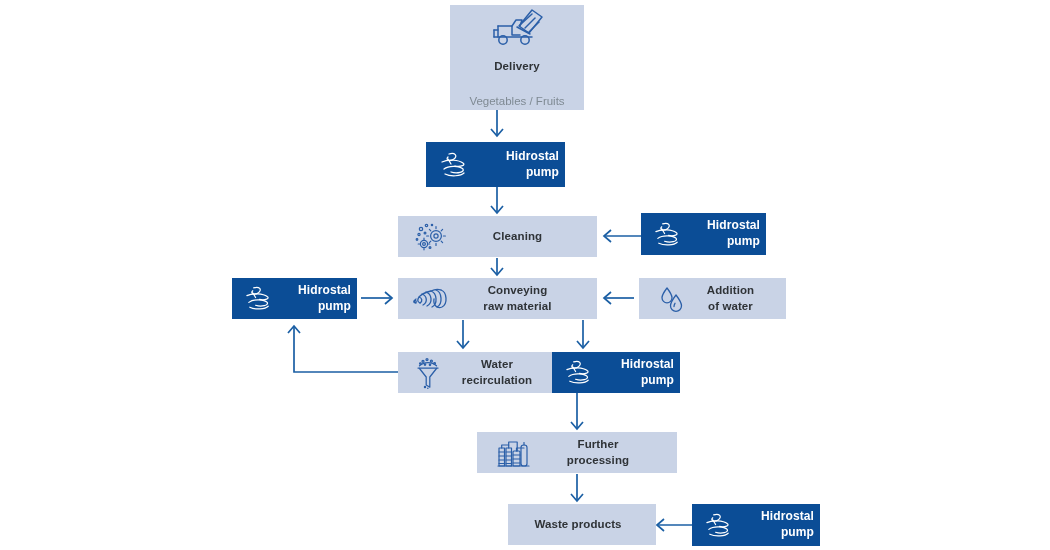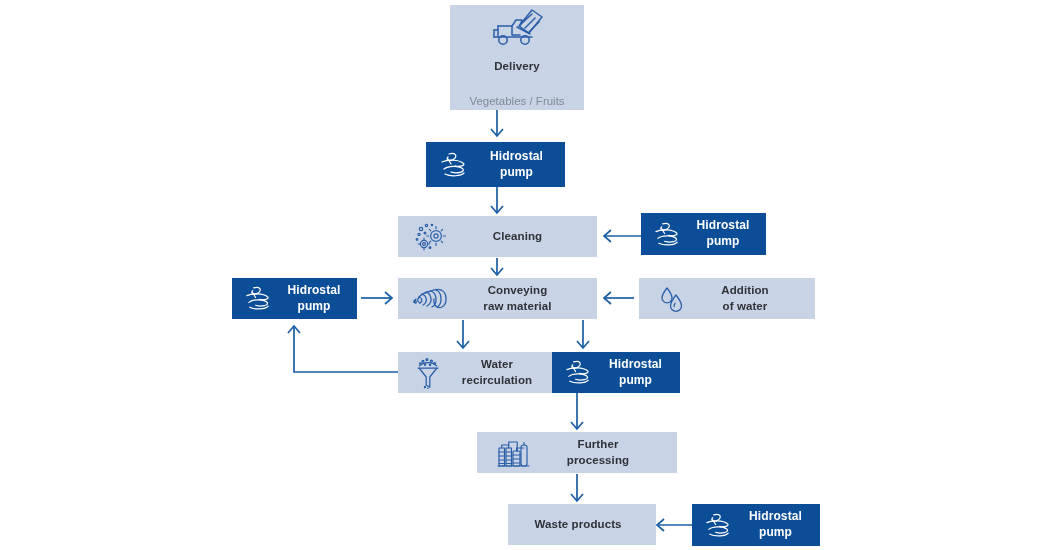--- a/index.html
+++ b/index.html
@@ -46,21 +46,21 @@
     text-align: center;
     font-size: 11.5px;
     font-weight: bold;
     line-height: 1.32;
     letter-spacing: .1px;
     white-space: pre-line;
     padding-right: 20px;
   }
   .node.dark .lbl {
     font-size: 12px;
-    text-align: center;
+    text-align: right;
     padding-right: 6px;
   }
   
   .node.stack {
     flex-direction: column;
     justify-content: center;
   }
   .node.stack .lbl {
     padding: 0;
     text-align: center;
@@ -250,21 +250,21 @@
         <path d="M10 4 C16 2 19 6 15 9 C11 12 6 10 9 7"></path>
         <path d="M3 12 C9 9 20 10 24 13 C27 15 22 17 16 16"></path>
         <path d="M5 19 C10 15 21 16 24 19 C26 22 18 24 12 22"></path>
         <path d="M6 24 C12 27 22 26 25 23"></path>
         <path d="M9 9 L12 14"></path>
       </svg>
     </span>
     <span class="lbl">Hidrostal pump</span>
   </div>
 
-  <div class="node light" style="left:639px; top:278px; width:176px; height:41px;">
+  <div class="node light" style="left:639px; top:278px; width:147px; height:41px;">
     <span class="ic" style="width:46px; padding-left:10px;">
       <svg width="30" height="30" viewBox="0 0 30 30" fill="none" stroke="#2b5fa8" stroke-width="1.3" stroke-linecap="round" stroke-linejoin="round">
         <path d="M10 4 C10 4 5 10.5 5 13.8 C5 16.6 7.3 18.8 10 18.8 C12.7 18.8 15 16.6 15 13.8 C15 10.5 10 4 10 4 Z"></path>
         <path d="M19 11 C19 11 13.5 18.2 13.5 21.8 C13.5 24.9 16 27.3 19 27.3 C22 27.3 24.5 24.9 24.5 21.8 C24.5 18.2 19 11 19 11 Z"></path>
         <path d="M17 22.5 C17 20.8 18 19.3 18 19.3"></path>
       </svg>
     </span>
     <span class="lbl">Addition
 of water</span>
   </div>

